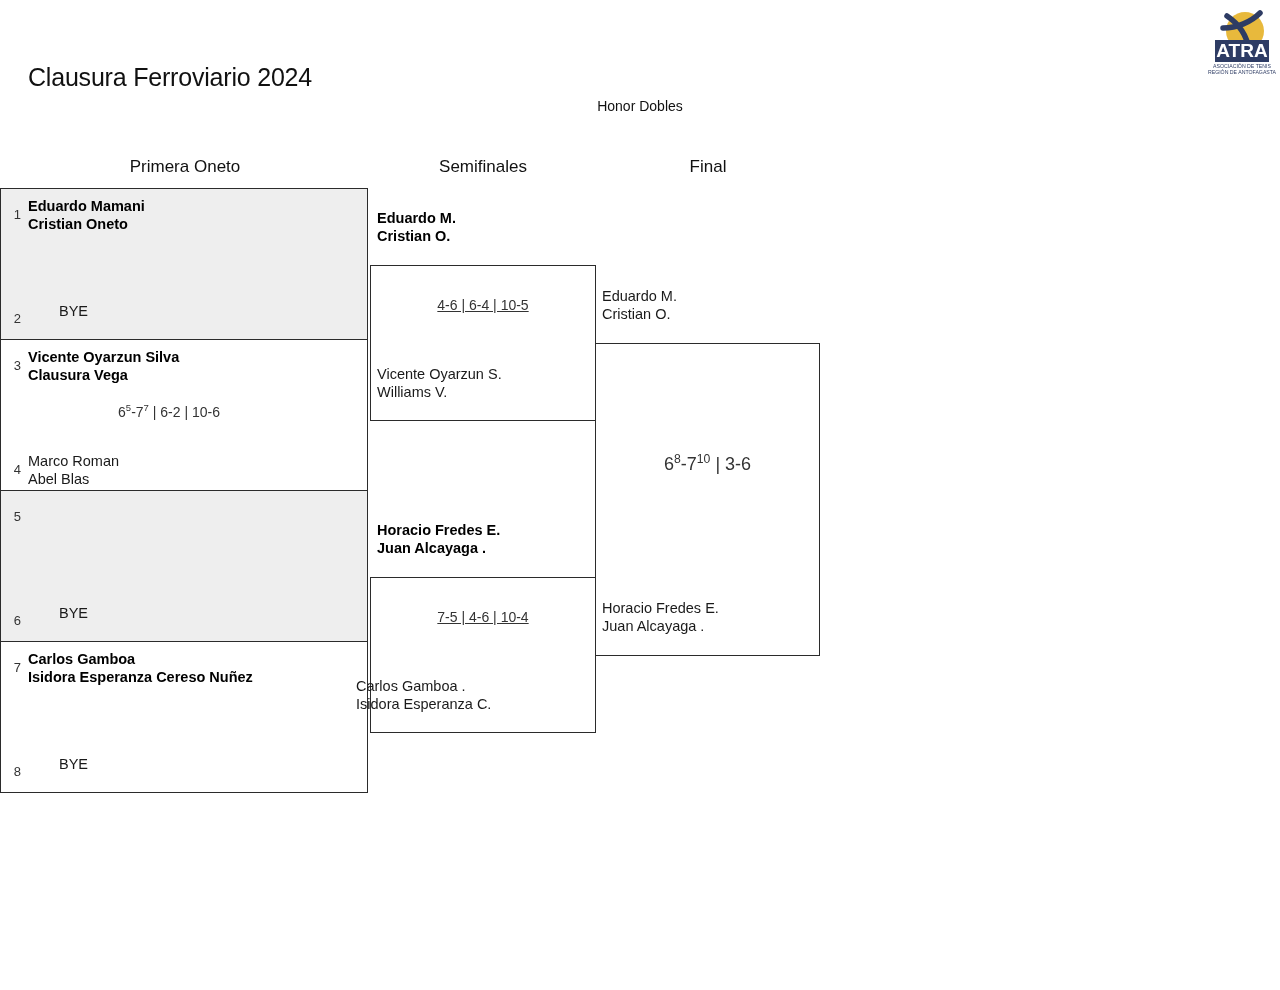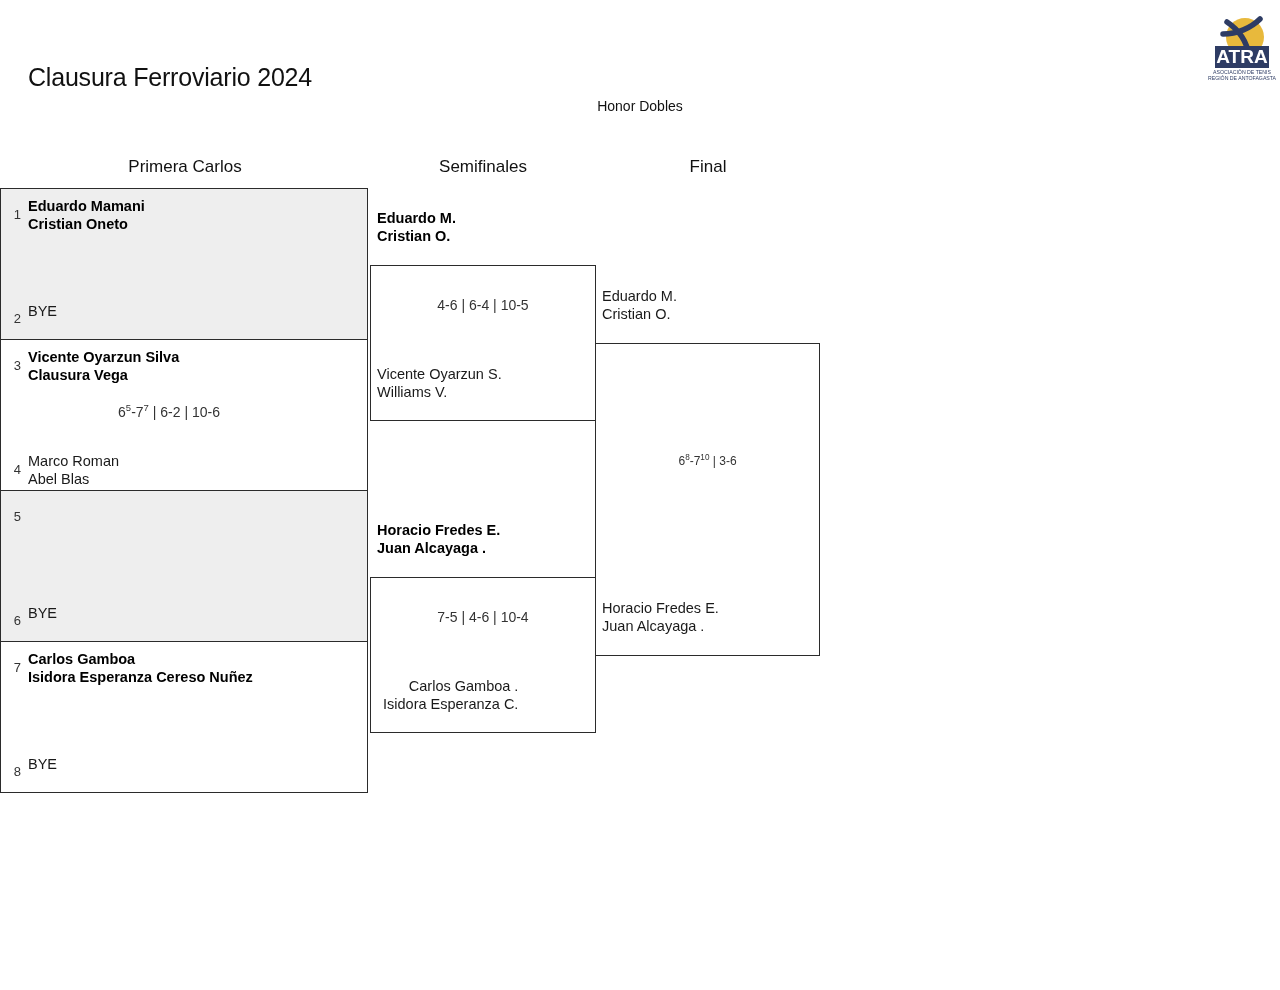--- a/index.html
+++ b/index.html
@@ -26,21 +26,21 @@
     color: #111111;
     white-space: pre;
     letter-spacing: -0.2px;
   }
   #title-line-1, #title-line-2 { display: block; margin-left: 28px; }
 
   
   #logo {
     position: absolute;
     left: 1203px;
-    top: 10px;
+    top: 4px;
     width: 76px;
     height: 76px;
   }
 
   
   #event-subtitle {
     position: absolute;
     left: 0px;
     top: 98px;
     width: 1280px;
@@ -101,21 +101,21 @@
     padding-right: 2px;
   }
   .team {
     font-size: 14.5px;
     line-height: 18px;
     color: #1a1a1a;
     padding-left: 5px;
     white-space: pre-line;
   }
   .team.winner { font-weight: bold; color: #000000; }
-  .team.bye { padding-top: 1px; }
+  .team.bye { padding-top: 1px; margin-left: 31px; }
 
   .r1-score {
     position: absolute;
     left: 0px;
     top: 64px;
     width: 336px;
     text-align: center;
     font-size: 14px;
     color: #333333;
   }
@@ -134,31 +134,32 @@
     position: absolute;
     box-sizing: border-box;
     border: 1px solid #2b2b2b;
     background: transparent;
   }
   .sf-score {
     position: absolute;
     text-align: center;
     font-size: 14px;
     color: #333333;
+    text-decoration: underline;
   }
 
   #sf1-top-label    { left: 377px; top: 209px; }
   #sf1-box          { left: 370px; top: 265px; width: 226px; height: 156px; }
   #sf1-score        { left: 370px; top: 297px; width: 226px; }
   #sf1-bottom-label { left: 377px; top: 365px; }
 
   #sf2-top-label    { left: 377px; top: 521px; }
   #sf2-box          { left: 370px; top: 577px; width: 226px; height: 156px; }
   #sf2-score        { left: 370px; top: 609px; width: 226px; }
-  #sf2-bottom-label { left: 383px; top: 677px; text-align: right; }
+  #sf2-bottom-label { left: 356px; top: 677px; }
 
   
   .fn-label {
     position: absolute;
     font-size: 14.5px;
     line-height: 18px;
     color: #1a1a1a;
     white-space: pre-line;
   }
 
@@ -171,21 +172,21 @@
     box-sizing: border-box;
     border: 1px solid #2b2b2b;
     background: transparent;
   }
   #final-score {
     position: absolute;
     left: 595px;
     top: 454px;
     width: 225px;
     text-align: center;
-    font-size: 12px;
+    font-size: 18px;
     color: #333333;
   }
   #final-top-label    { left: 602px; top: 287px; }
   #final-bottom-label { left: 602px; top: 599px; }
 
   sup { font-size: 0.68em; vertical-align: super; line-height: 0; }
 </style>
 </head>
 <body>
 
@@ -207,21 +208,21 @@
     </g>
     <g>
       <text x="39" y="64" font-family="'Liberation Sans', sans-serif" font-size="5.2" fill="#2e3c64" text-anchor="middle">ASOCIACIÓN DE TENIS</text>
       <text x="39" y="70" font-family="'Liberation Sans', sans-serif" font-size="5.2" fill="#2e3c64" text-anchor="middle">REGIÓN DE ANTOFAGASTA</text>
     </g>
   </svg>
 </div>
 
 <div id="event-subtitle">Honor Dobles</div>
 
-<div class="round-header" id="round-header-0">Primera Carlos</div>
+<div class="round-header" id="round-header-0">Primera Oneto</div>
 <div class="round-header" id="round-header-1">Semifinales</div>
 <div class="round-header" id="round-header-2">Final</div>
 
 <div id="round1">
 
   <div class="r1-block shaded">
     <div class="slot slot-top">
       <div class="seed">1</div>
       <div class="team winner">Eduardo Mamani
 Cristian Oneto</div>

